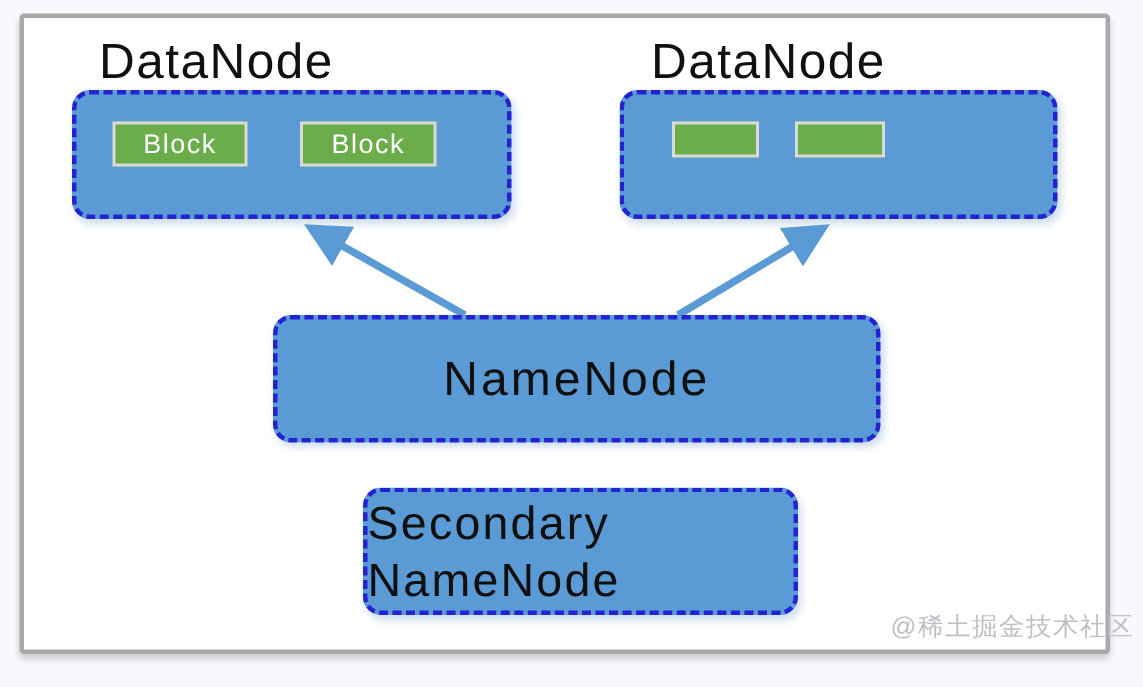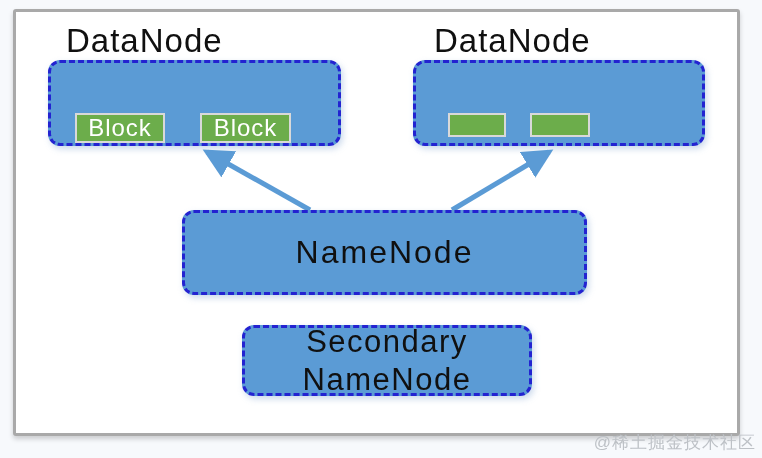--- a/index.html
+++ b/index.html
@@ -49,50 +49,49 @@
     box-shadow: 2px 3px 6px rgba(110,150,200,0.35);
   }
   .datanode-left  { left: 48px;  top: 60px; width: 293px; height: 86px; }
   .datanode-right { left: 413px; top: 60px; width: 292px; height: 86px; }
   .namenode {
     left: 182px; top: 210px; width: 405px; height: 85px;
     display: flex; align-items: center; justify-content: center;
     font-size: 32px; letter-spacing: 2px; color: var(--node_text, #101010);
   }
   .secondary {
-    left: 242px; top: 325px; width: 290px; height: 71px;
-    display: flex; flex-direction: column; align-items: center; justify-content: center;
+    left: 242px; top: 325px; width: 290px; height: 85px;
+    display: flex; flex-direction: column; align-items: flex-start; justify-content: center;
     font-size: 31px; line-height: 38px; letter-spacing: 1.5px;
     color: var(--node_text, #101010);
   }
   .chip {
     position: absolute;
     box-sizing: border-box;
     background: var(--block_fill, #6cad4b);
     border: 2px solid var(--block_border, #d9d9d9);
     display: flex; align-items: center; justify-content: center;
     color: var(--block_text, #ffffff);
-    font-size: 24px;
+    font-size: 18px;
     letter-spacing: 1px;
-    margin-top: 32px;
   }
   .chip-l1 { left: 24px;  top: 18px; width: 90px; height: 30px; }
   .chip-l2 { left: 149px; top: 18px; width: 91px; height: 30px; }
   .chip-r1 { left: 32px;  top: 18px; width: 58px; height: 24px; }
   .chip-r2 { left: 114px; top: 18px; width: 60px; height: 24px; }
   .arrows {
     position: absolute;
     left: 0; top: 0;
     width: 762px; height: 458px;
     pointer-events: none;
   }
   .watermark {
     position: absolute;
     right: 6px;
-    top: 431px;
+    top: 406px;
     font-size: 17px;
     letter-spacing: 1px;
     color: var(--watermark_color, #bdc1c6);
     white-space: nowrap;
   }
 </style>
 </head>
 <body>
 
 <div class="canvas">

